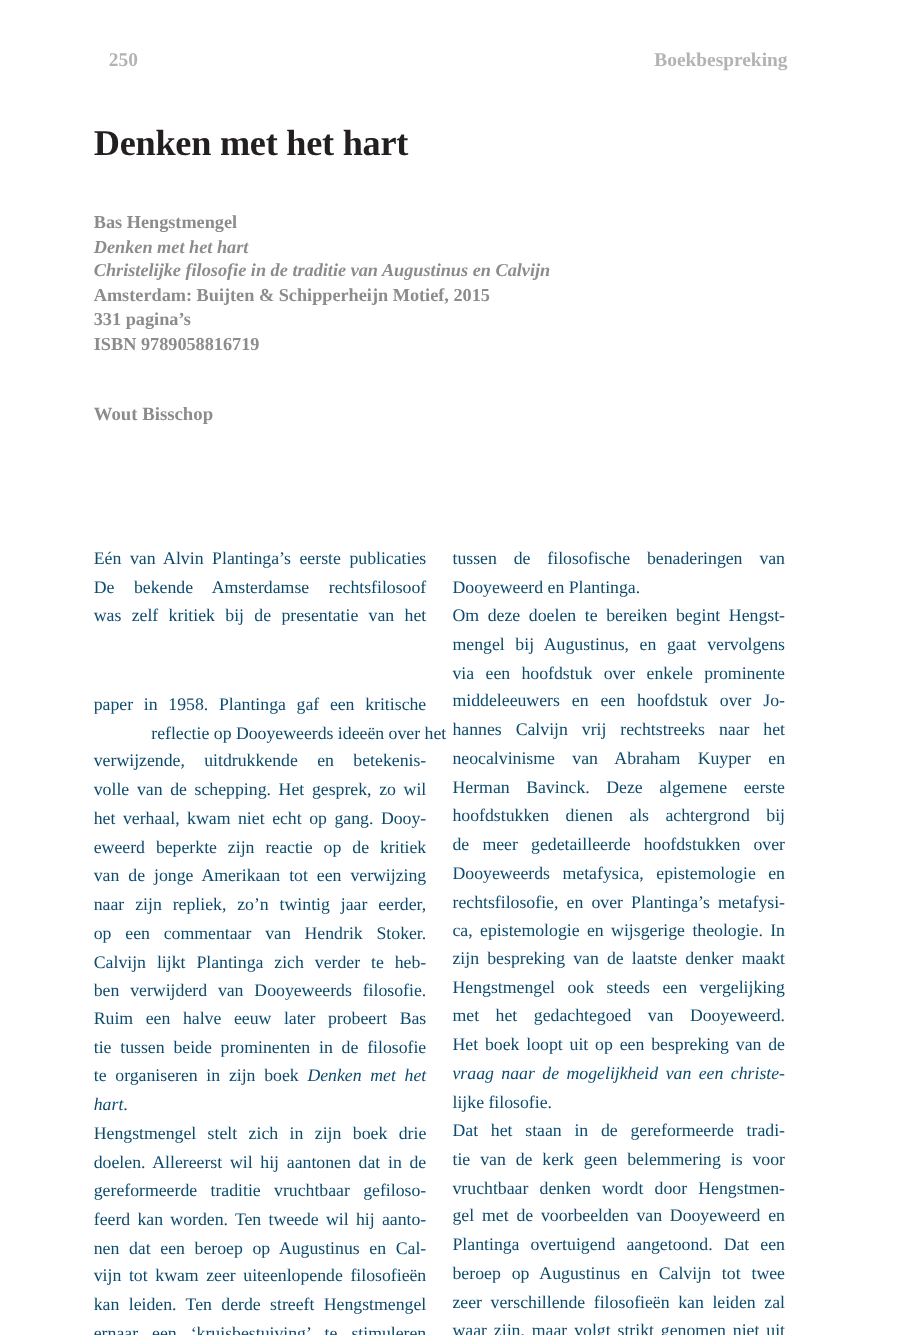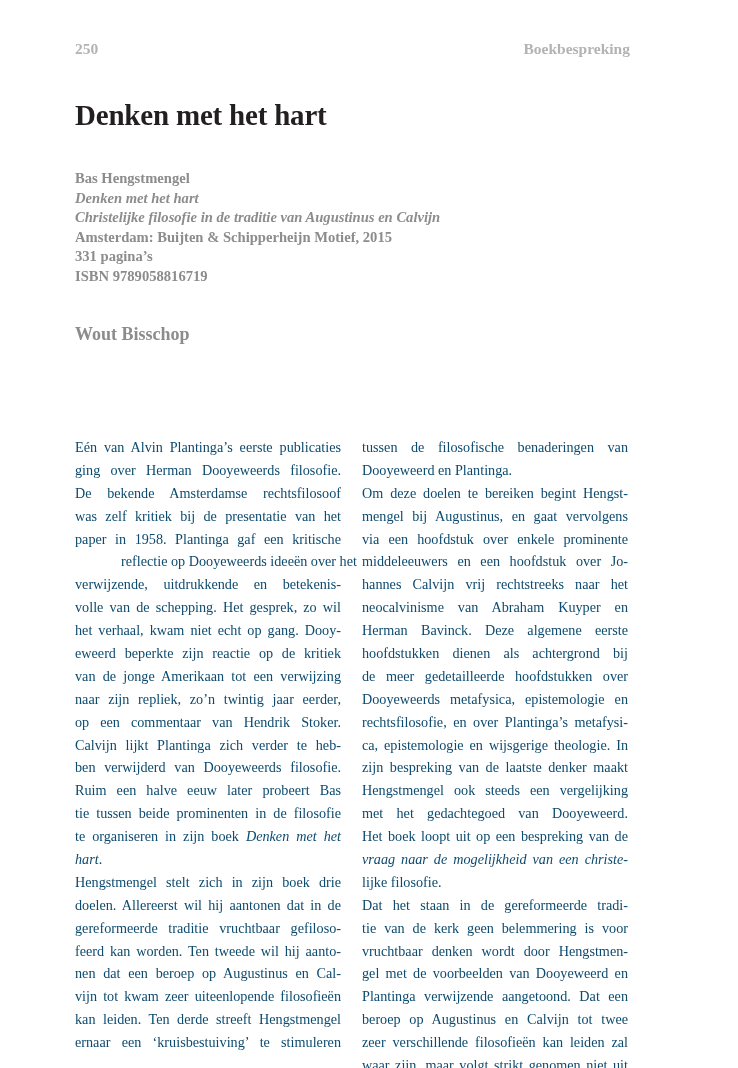--- a/index.html
+++ b/index.html
@@ -1,28 +1,28 @@
 <!DOCTYPE html>
 <html><head>
   <meta charset="utf-8">
   <style>
     html, body { margin: 0; padding: 0; background: #ffffff; }
     body { width: 738px; height: 1068px; position: relative; overflow: hidden;
            font-family: "Liberation Serif", "DejaVu Serif", serif; color: #231f20; }
     .running-head { position: absolute; top: 40px; left: 75px; right: 108px; height: 22px;
                     font-weight: bold; font-size: 15.5px; color: #b3b3b3; }
-    .running-head .page-no { position: absolute; left: 0; top: 0; }
+    .running-head .page-no { position: absolute; left: 12px; top: 0; }
     .running-head .section { position: absolute; right: 0; top: 0; }
     .title { position: absolute; top: 99px; left: 75px; margin: 0; font-size: 29px;
              font-weight: bold; color: #231f20; letter-spacing: -0.2px; }
     .bib { position: absolute; top: 169px; left: 75px; font-size: 14.6px; line-height: 19.6px;
            font-weight: bold; color: #8c8c8c; }
     .bib div { white-space: nowrap; }
     .bib .it { font-style: italic; }
-    .reviewer { position: absolute; top: 324px; left: 75px; margin: 0; font-size: 18px;
+    .reviewer { position: absolute; top: 324px; left: 75px; margin: 0; font-size: 15px;
                 font-weight: bold; color: #8c8c8c; }
     .col { position: absolute; top: 436px; width: 266px; font-size: 14.2px; line-height: 22.9px;
            text-align: justify; hyphens: manual; color: #0c4a6e; }
     .col.left { left: 75px; }
     .col.right { left: 362px; }
     .line { display: block; white-space: nowrap; text-align: justify; text-align-last: justify; height: 22.9px; }
     .line.last { text-align-last: left; }
     em { font-style: italic; }
   </style>
 </head>
@@ -41,24 +41,23 @@
   <div class="it">Christelijke filosofie in de traditie van Augustinus en Calvijn</div>
   <div>Amsterdam: Buijten &amp; Schipperheijn Motief, 2015</div>
   <div>331 pagina’s</div>
   <div>ISBN 9789058816719</div>
 </div>
 
 <h2 class="reviewer">Wout Bisschop</h2>
 
 <div class="col left">
   <span class="line" style="white-space: nowrap;"><span style="white-space: nowrap;">Eén van Alvin Plantinga’s eerste publicaties</span></span>
-  <span class="line" style="white-space: nowrap;"><span style="white-space: nowrap;">ging over Herman Dooyeweerds filosofie.</span></span>
   <span class="line" style="white-space: nowrap;"><span style="white-space: nowrap;">De bekende Amsterdamse rechtsfilosoof</span></span>
   <span class="line" style="white-space: nowrap;"><span style="white-space: nowrap;">was zelf kritiek bij de presentatie van het</span></span>
-  <span class="line" style="white-space: nowrap;"><span style="white-space: nowrap;">paper in 1958. Plantinga gaf een kritische</span></span>
+  <span class="line" style="white-space: nowrap; margin-top: 48px;"><span style="white-space: nowrap;">paper in 1958. Plantinga gaf een kritische</span></span>
   <span class="line" style="white-space: nowrap; margin-left: 46px;"><span style="white-space: nowrap;">reflectie op Dooyeweerds ideeën over het</span></span>
   <span class="line" style="white-space: nowrap;"><span style="white-space: nowrap;">verwijzende, uitdrukkende en betekenis-</span></span>
   <span class="line" style="white-space: nowrap;"><span style="white-space: nowrap;">volle van de schepping. Het gesprek, zo wil</span></span>
   <span class="line" style="white-space: nowrap;"><span style="white-space: nowrap;">het verhaal, kwam niet echt op gang. Dooy-</span></span>
   <span class="line" style="white-space: nowrap;"><span style="white-space: nowrap;">eweerd beperkte zijn reactie op de kritiek</span></span>
   <span class="line" style="white-space: nowrap;"><span style="white-space: nowrap;">van de jonge Amerikaan tot een verwijzing</span></span>
   <span class="line" style="white-space: nowrap;"><span style="white-space: nowrap;">naar zijn repliek, zo’n twintig jaar eerder,</span></span>
   <span class="line" style="white-space: nowrap;"><span style="white-space: nowrap;">op een commentaar van Hendrik Stoker.</span></span>
   <span class="line" style="white-space: nowrap;"><span style="white-space: nowrap;">Calvijn lijkt Plantinga zich verder te heb-</span></span>
   <span class="line" style="white-space: nowrap;"><span style="white-space: nowrap;">ben verwijderd van Dooyeweerds filosofie.</span></span>
@@ -94,17 +93,17 @@
   <span class="line" style="white-space: nowrap;"><span style="white-space: nowrap;">zijn bespreking van de laatste denker maakt</span></span>
   <span class="line" style="white-space: nowrap;"><span style="white-space: nowrap;">Hengstmengel ook steeds een vergelijking</span></span>
   <span class="line" style="white-space: nowrap;"><span style="white-space: nowrap;">met het gedachtegoed van Dooyeweerd.</span></span>
   <span class="line" style="white-space: nowrap;"><span style="white-space: nowrap;">Het boek loopt uit op een bespreking van de</span></span>
   <span class="line" style="white-space: nowrap;"><span style="white-space: nowrap; font-style: italic;">vraag naar de mogelijkheid van een christe-</span></span>
   <span class="line last" style="white-space: nowrap;"><span style="white-space: nowrap;">lijke filosofie.</span></span>
   <span class="line" style="white-space: nowrap;"><span style="white-space: nowrap;">Dat het staan in de gereformeerde tradi-</span></span>
   <span class="line" style="white-space: nowrap;"><span style="white-space: nowrap;">tie van de kerk geen belemmering is voor</span></span>
   <span class="line" style="white-space: nowrap;"><span style="white-space: nowrap;">vruchtbaar denken wordt door Hengstmen-</span></span>
   <span class="line" style="white-space: nowrap;"><span style="white-space: nowrap;">gel met de voorbeelden van Dooyeweerd en</span></span>
-  <span class="line" style="white-space: nowrap;"><span style="white-space: nowrap;">Plantinga verwijzende aangetoond. Dat een</span></span>
+  <span class="line" style="white-space: nowrap;"><span style="white-space: nowrap;">Plantinga overtuigend aangetoond. Dat een</span></span>
   <span class="line" style="white-space: nowrap;"><span style="white-space: nowrap;">beroep op Augustinus en Calvijn tot twee</span></span>
   <span class="line" style="white-space: nowrap;"><span style="white-space: nowrap;">zeer verschillende filosofieën kan leiden zal</span></span>
   <span class="line" style="white-space: nowrap;"><span style="white-space: nowrap;">waar zijn, maar volgt strikt genomen niet uit</span></span>
 </div>
 
 </body></html>

